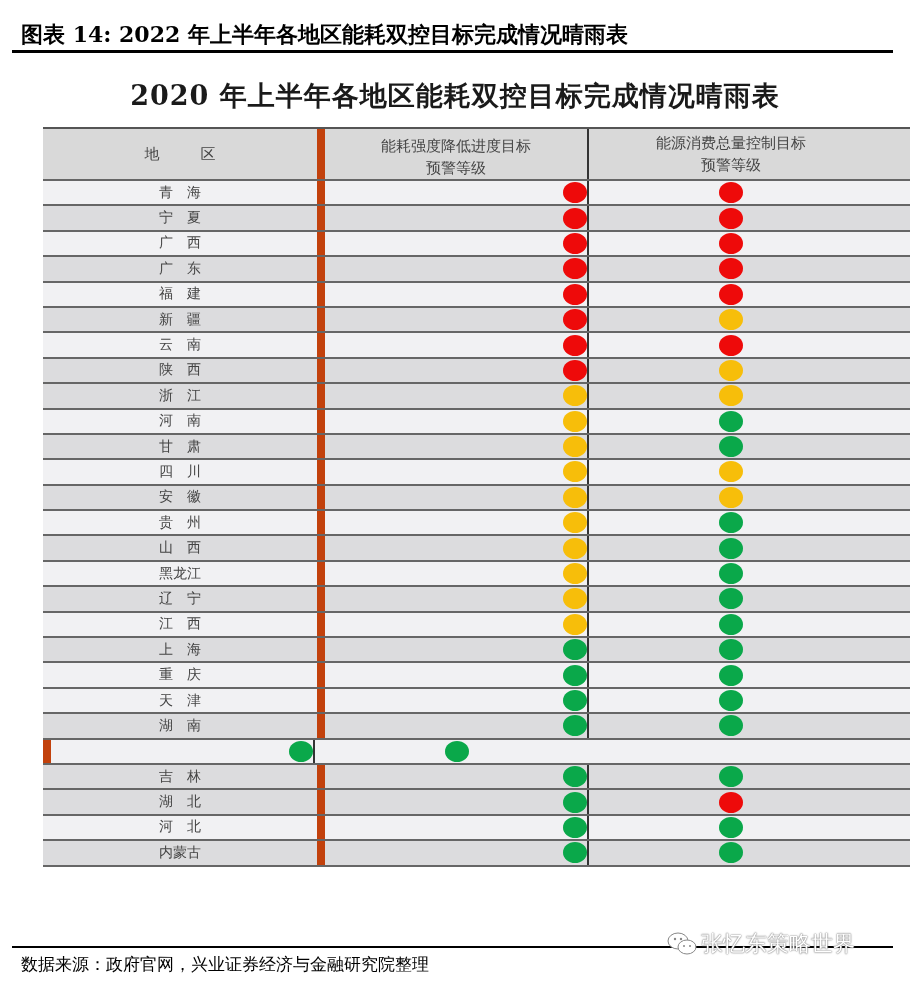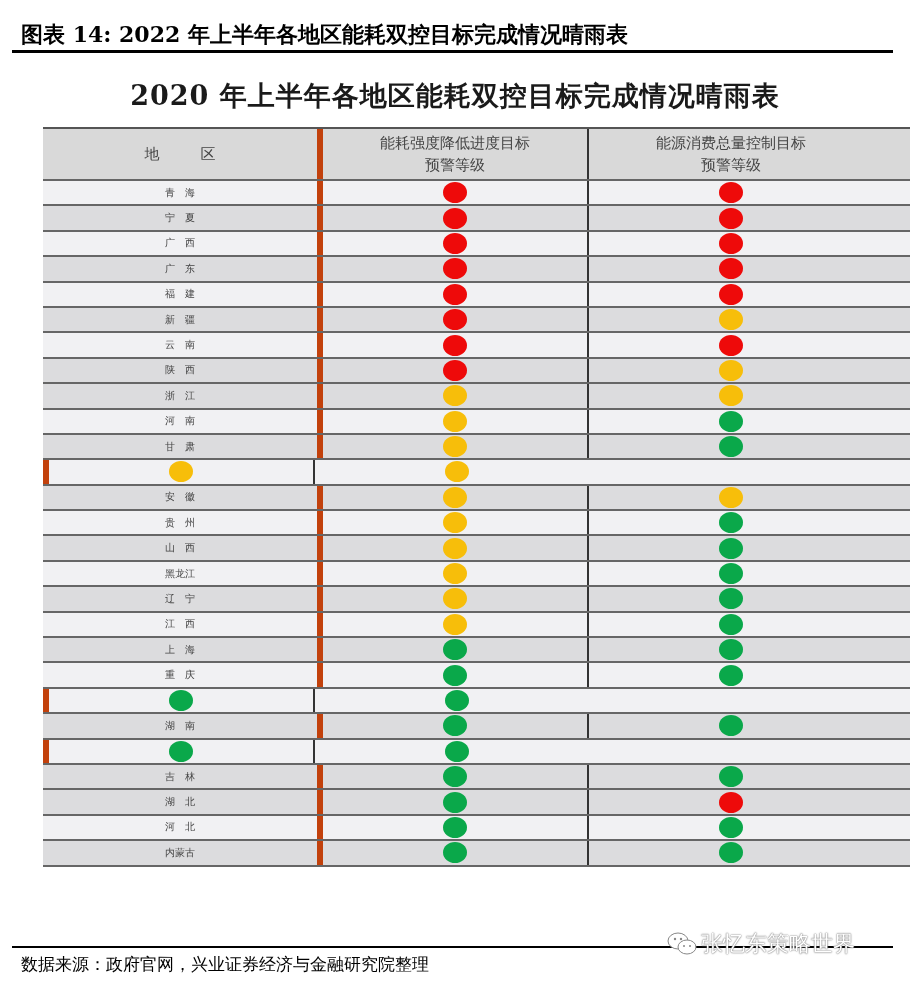--- a/index.html
+++ b/index.html
@@ -7,28 +7,28 @@
          font-family: "DejaVu Serif", "Liberation Serif", serif; color: #111; }
   .fig-title { position: absolute; left: 21px; top: 20px; font-size: 22px; font-weight: bold;
                letter-spacing: 0px; color: #000; white-space: nowrap; }
   .top-rule { position: absolute; left: 12px; top: 50px; width: 881px; height: 3px; background: #000; }
   .img-title { position: absolute; left: 0; width: 910px; top: 78px; text-align: center;
                font-size: 27px; font-weight: bold; color: #1a1a1a; letter-spacing: 1px; white-space: nowrap; }
   .table { position: absolute; left: 43px; top: 127px; width: 894px; border-top: 2px solid #555; }
   .hdr { display: flex; height: 50px; background: #d9d9d9; border-bottom: 2px solid #666; }
   .cell { box-sizing: border-box; display: flex; align-items: center; justify-content: center; }
   .c1 { width: 274px; }
-  .c2 { width: 270px; border-left: 6px solid #c2410c; }
+  .c2 { width: 270px; border-left: 8px solid #c2410c; justify-content: flex-end; }
   .c3 { width: 286px; border-left: 2px solid #333; }
   .hdr .cell { font-size: 15px; color: #444; text-align: center; line-height: 22px; flex-direction: column; }
   .hdr .region-h { letter-spacing: 18px; padding-left: 18px; }
   .row { display: flex; height: 25.4px; box-sizing: border-box; border-bottom: 2px solid #666; }
   .row.odd { background: #f1f1f3; }
   .row.even { background: #dcdcde; }
-  .row .name { font-size: 10px; color: #444; letter-spacing: 0; }
+  .row .name { font-size: 14px; color: #444; letter-spacing: 0; }
   .dot { width: 24px; height: 21px; border-radius: 50%; display: block; }
   .footer-rule { position: absolute; left: 12px; top: 946px; width: 881px; height: 2px; background: #000; }
   .source { position: absolute; left: 21px; top: 953px; font-size: 17px; color: #000; white-space: nowrap; }
   .watermark { position: absolute; left: 667px; top: 929px; display: flex; align-items: center;
                color: #fff; font-family: "DejaVu Sans", sans-serif; font-size: 22px; white-space: nowrap;
                text-shadow: 0 0 1px #666, 0 0 2px #888; }
   .wm-icon { width: 30px; height: 24px; margin-right: 4px; }
 </style>
 </head>
 <body>
@@ -168,20 +168,23 @@
           <span class="name">甘　肃</span>
         </div>
         <div class="cell c2">
           <span class="dot" style="background: rgb(247, 190, 10);"></span>
         </div>
         <div class="cell c3">
           <span class="dot" style="background: rgb(10, 168, 74);"></span>
         </div>
       </div>
       <div class="row odd">
+        <div class="cell c1">
+          <span class="name">四　川</span>
+        </div>
         <div class="cell c2">
           <span class="dot" style="background: rgb(247, 190, 10);"></span>
         </div>
         <div class="cell c3">
           <span class="dot" style="background: rgb(247, 190, 10);"></span>
         </div>
       </div>
       <div class="row even">
         <div class="cell c1">
           <span class="name">安　徽</span>
@@ -264,20 +267,23 @@
           <span class="name">重　庆</span>
         </div>
         <div class="cell c2">
           <span class="dot" style="background: rgb(10, 168, 74);"></span>
         </div>
         <div class="cell c3">
           <span class="dot" style="background: rgb(10, 168, 74);"></span>
         </div>
       </div>
       <div class="row odd">
+        <div class="cell c1">
+          <span class="name">天　津</span>
+        </div>
         <div class="cell c2">
           <span class="dot" style="background: rgb(10, 168, 74);"></span>
         </div>
         <div class="cell c3">
           <span class="dot" style="background: rgb(10, 168, 74);"></span>
         </div>
       </div>
       <div class="row even">
         <div class="cell c1">
           <span class="name">湖　南</span>

